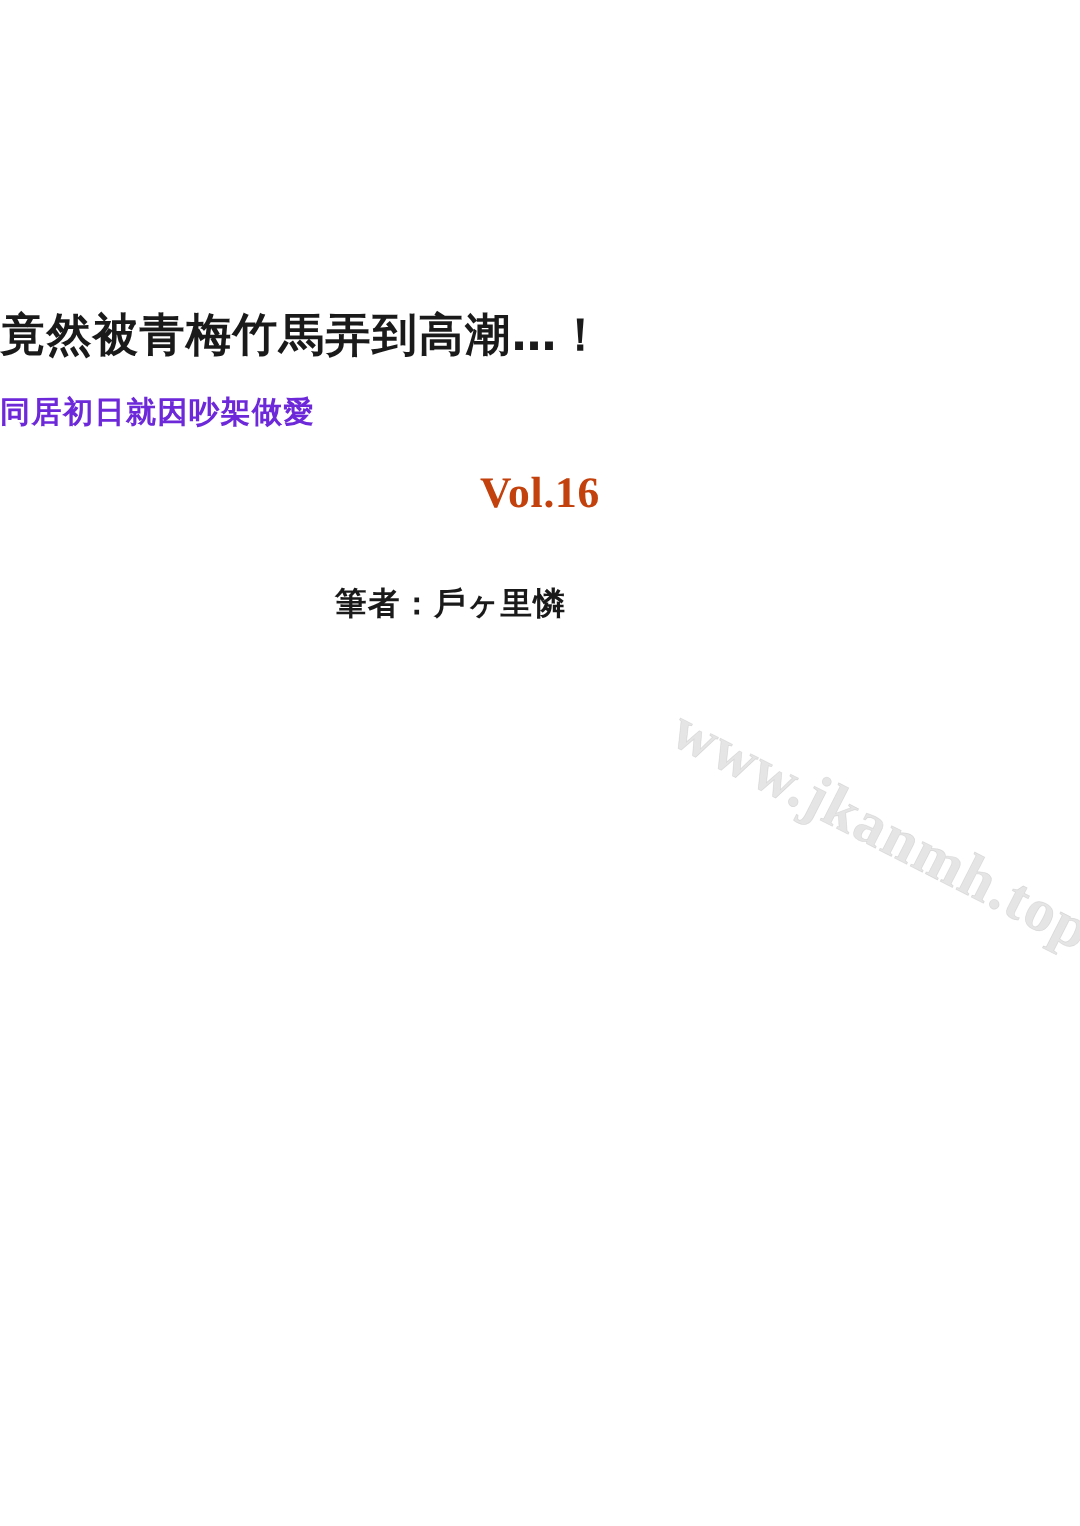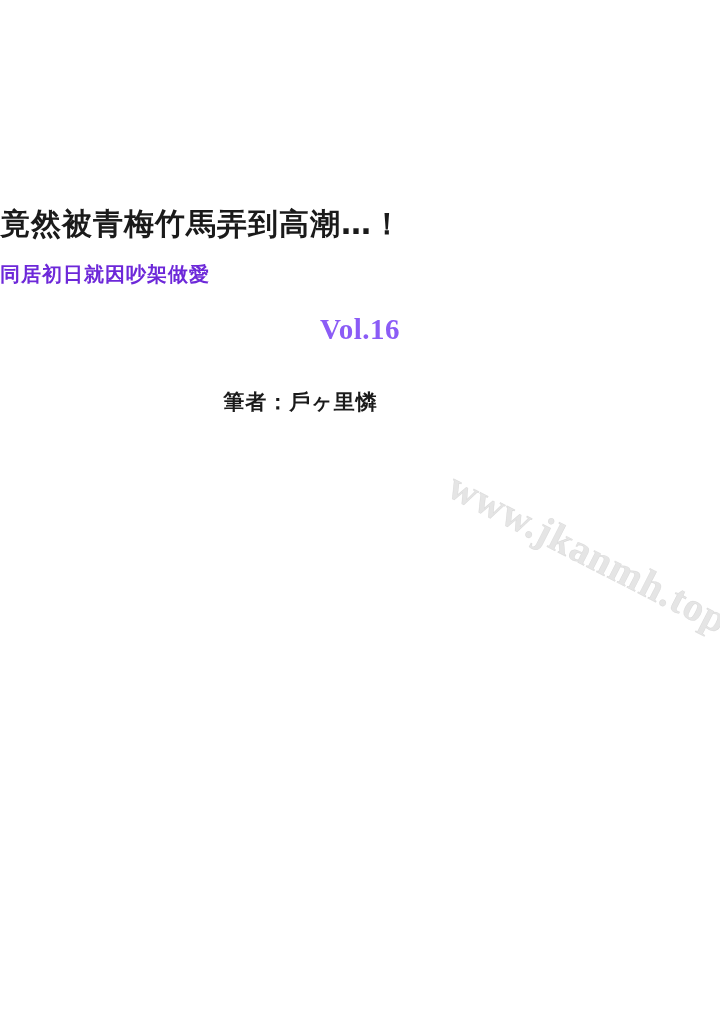--- a/index.html
+++ b/index.html
@@ -74,21 +74,21 @@
   }
   .volume {
     position: absolute;
     top: 313px;
     left: 0;
     width: 720px;
     text-align: center;
     font-family: "Liberation Serif", serif;
     font-size: 29px;
     font-weight: bold;
-    color: #8b5cf6;
+    color: #c2410c;
     letter-spacing: 0.5px;
   }
   .author {
     position: absolute;
     top: 388px;
     left: 0;
     width: 601px;
     text-align: center;
     font-family: "DejaVu Sans", sans-serif;
     font-size: 21px;

